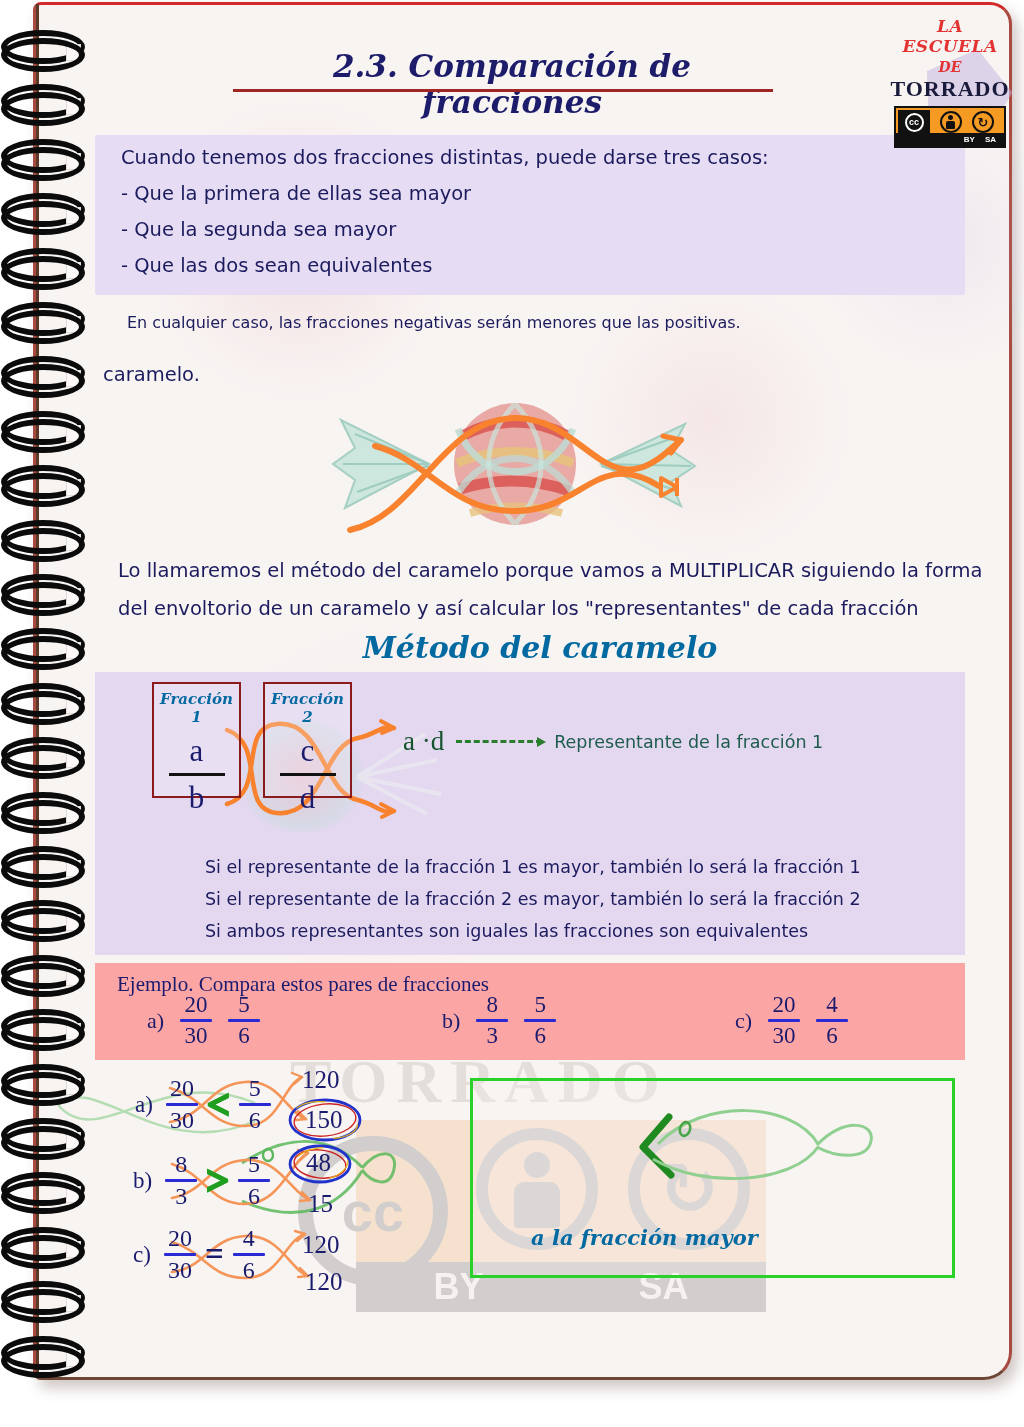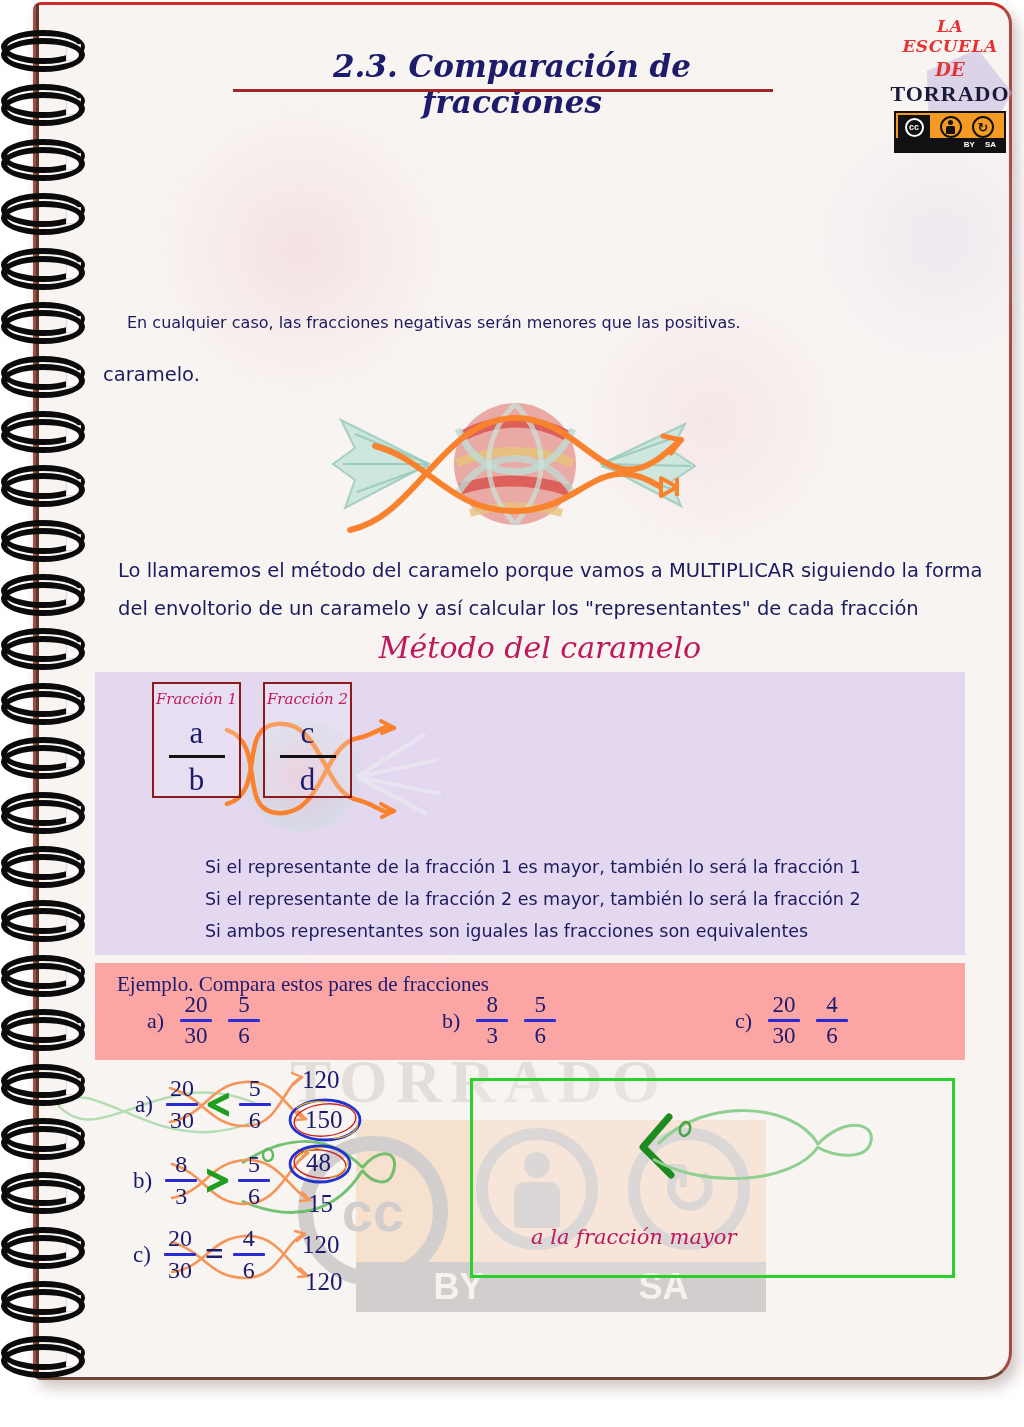--- a/index.html
+++ b/index.html
@@ -59,21 +59,21 @@
   
   #title { position:absolute; left:262px; top:48px; width:500px; text-align:center;
            font-family:"DejaVu Serif",serif; font-style:italic; font-weight:bold;
            font-size:31px; color:#1c1c6b; }
   #title-underline { position:absolute; left:233px; top:89px; width:540px; height:3px; background:#a02525; }
 
   #logo { position:absolute; left:888px; top:16px; width:124px; text-align:center; z-index:3; }
   .logo-l1 { font-family:"DejaVu Serif",serif; font-style:italic; font-weight:bold;
              font-size:17px; color:#e43333; letter-spacing:.5px; }
   .logo-l2 { font-family:"DejaVu Serif",serif; font-style:italic; font-weight:bold;
-             font-size:18px; color:#e43333; margin-top:3px;text-align:center; }
+             font-size:14px; color:#e43333; margin-top:3px;text-align:center; }
   .logo-l3 { font-family:"Liberation Serif",serif; font-weight:900; font-size:22px;
              color:#1a1a3a; letter-spacing:1px; margin-top:1px; }
   #cc-badge { position:relative; margin:4px auto 0; width:112px; height:42px; background:#f59b24;
               border:2px solid #111; }
   #cc-badge .cc-left { position:absolute; left:2px; top:2px; width:32px; height:24px; background:#111;
               display:flex; align-items:center; justify-content:center; }
   #cc-badge .cc-circle { width:19px; height:19px; border:2px solid #fff; border-radius:50%;
               color:#fff; font-size:9px; font-weight:bold; display:flex; align-items:center; justify-content:center;
               font-family:"Liberation Sans",sans-serif; }
   #cc-badge .icon-circ { position:absolute; top:3px; width:22px; height:22px; border:2.5px solid #111; border-radius:50%; }
@@ -81,21 +81,21 @@
   #cc-badge .person::before { content:""; position:absolute; left:6px; top:2px; width:5px; height:5px; background:#111; border-radius:50%; }
   #cc-badge .person::after  { content:""; position:absolute; left:4px; top:8px; width:9px; height:8px; background:#111; border-radius:2px 2px 1px 1px; }
   #cc-badge .sa { left:76px; display:flex; align-items:center; justify-content:center;
               font-size:13px; font-weight:bold; color:#111; font-family:"DejaVu Sans",sans-serif; }
   #cc-badge .band { position:absolute; left:0; bottom:0; width:100%; height:13px; background:#111;
               display:flex; justify-content:flex-end; gap:10px; padding-right:8px;
               font-family:"Liberation Sans",sans-serif; font-size:8px; font-weight:bold; color:#fff; line-height:13px; }
 
   
   .hand  { font-family:"DejaVu Sans",sans-serif; color:#1b1b5e; }
-  .scrip { font-family:"DejaVu Serif",serif; font-style:italic; font-weight:normal; color:#be185d; }
+  .scrip { font-family:"DejaVu Serif",serif; font-style:italic; font-weight:bold; color:#0369a1; }
 
   
   #intro-box { position:absolute; left:95px; top:135px; width:870px; height:160px;
                background:#e6ddf4; border-radius:3px; padding:11px 0 0 26px; }
   #intro-box .lead { font-size:19.5px; }
   #intro-box .item { font-size:19.5px; margin-top:13px; }
 
   #p-neg { position:absolute; left:111px; top:313px; width:900px; font-size:16px;margin-left:16px; }
   #p-ord { position:absolute; left:103px; top:355px; width:900px; font-size:19.5px; line-height:39px; }
   #p-met { position:absolute; left:118px; top:552px; width:880px; font-size:19.5px; line-height:38px; }
@@ -299,20 +299,26 @@
       </div>
       <div class="icon-circ person"></div>
       <div class="icon-circ sa">↻</div>
       <div class="band">
         <span>BY</span>
         <span>SA</span>
       </div>
     </div>
   </div>
 
+  <div id="intro-box">
+    <div class="lead hand">Cuando tenemos dos fracciones distintas, puede darse tres casos:</div>
+    <div class="item hand">- Que la primera de ellas sea mayor</div>
+    <div class="item hand">- Que la segunda sea mayor</div>
+    <div class="item hand">- Que las dos sean equivalentes</div>
+  </div>
 
   <div id="p-neg" class="hand">En cualquier caso, las fracciones negativas serán menores que las positivas.</div>
   <div id="p-ord">
     <div class="hand">caramelo.</div>
   </div>
 
   <svg id="candy" viewBox="0 0 380 152">
     <path d="M104,74 L16,30 L30,58 L8,74 L30,90 L20,118 Z" fill="#cde7de" stroke="#a5cfc3" stroke-width="2"></path>
     <path d="M104,74 L30,44 M104,74 L18,74 M104,76 L32,102" stroke="#9fccc0" stroke-width="2" fill="none"></path>
     <path d="M276,74 L360,34 L346,60 L370,76 L346,92 L356,116 Z" fill="#cde7de" stroke="#a5cfc3" stroke-width="2"></path>
@@ -355,20 +361,25 @@
       <div class="fb-bar"></div>
       <div class="fb-den">b</div>
     </div>
     <div class="frac-box" id="frac-box-2">
       <div class="fb-label scrip">Fracción 2</div>
       <div class="fb-num">c</div>
       <div class="fb-bar"></div>
       <div class="fb-den">d</div>
     </div>
 
+    <div class="prod-row" id="prod-row-1">
+      <span class="prod">a ·d</span>
+      <span class="dash-arrow"></span>
+      <span class="rep-label hand">Representante de la fracción 1</span>
+    </div>
 
     <div id="rules">
       <div class="rule hand">Si el representante de la fracción 1 es mayor, también lo será la fracción 1</div>
       <div class="rule hand">Si el representante de la fracción 2 es mayor, también lo será la fracción 2</div>
       <div class="rule hand">Si ambos representantes son iguales las fracciones son equivalentes</div>
     </div>
   </div>
 
   <div id="example-box">
     <div id="example-heading">Ejemplo. Compara estos pares de fracciones</div>

